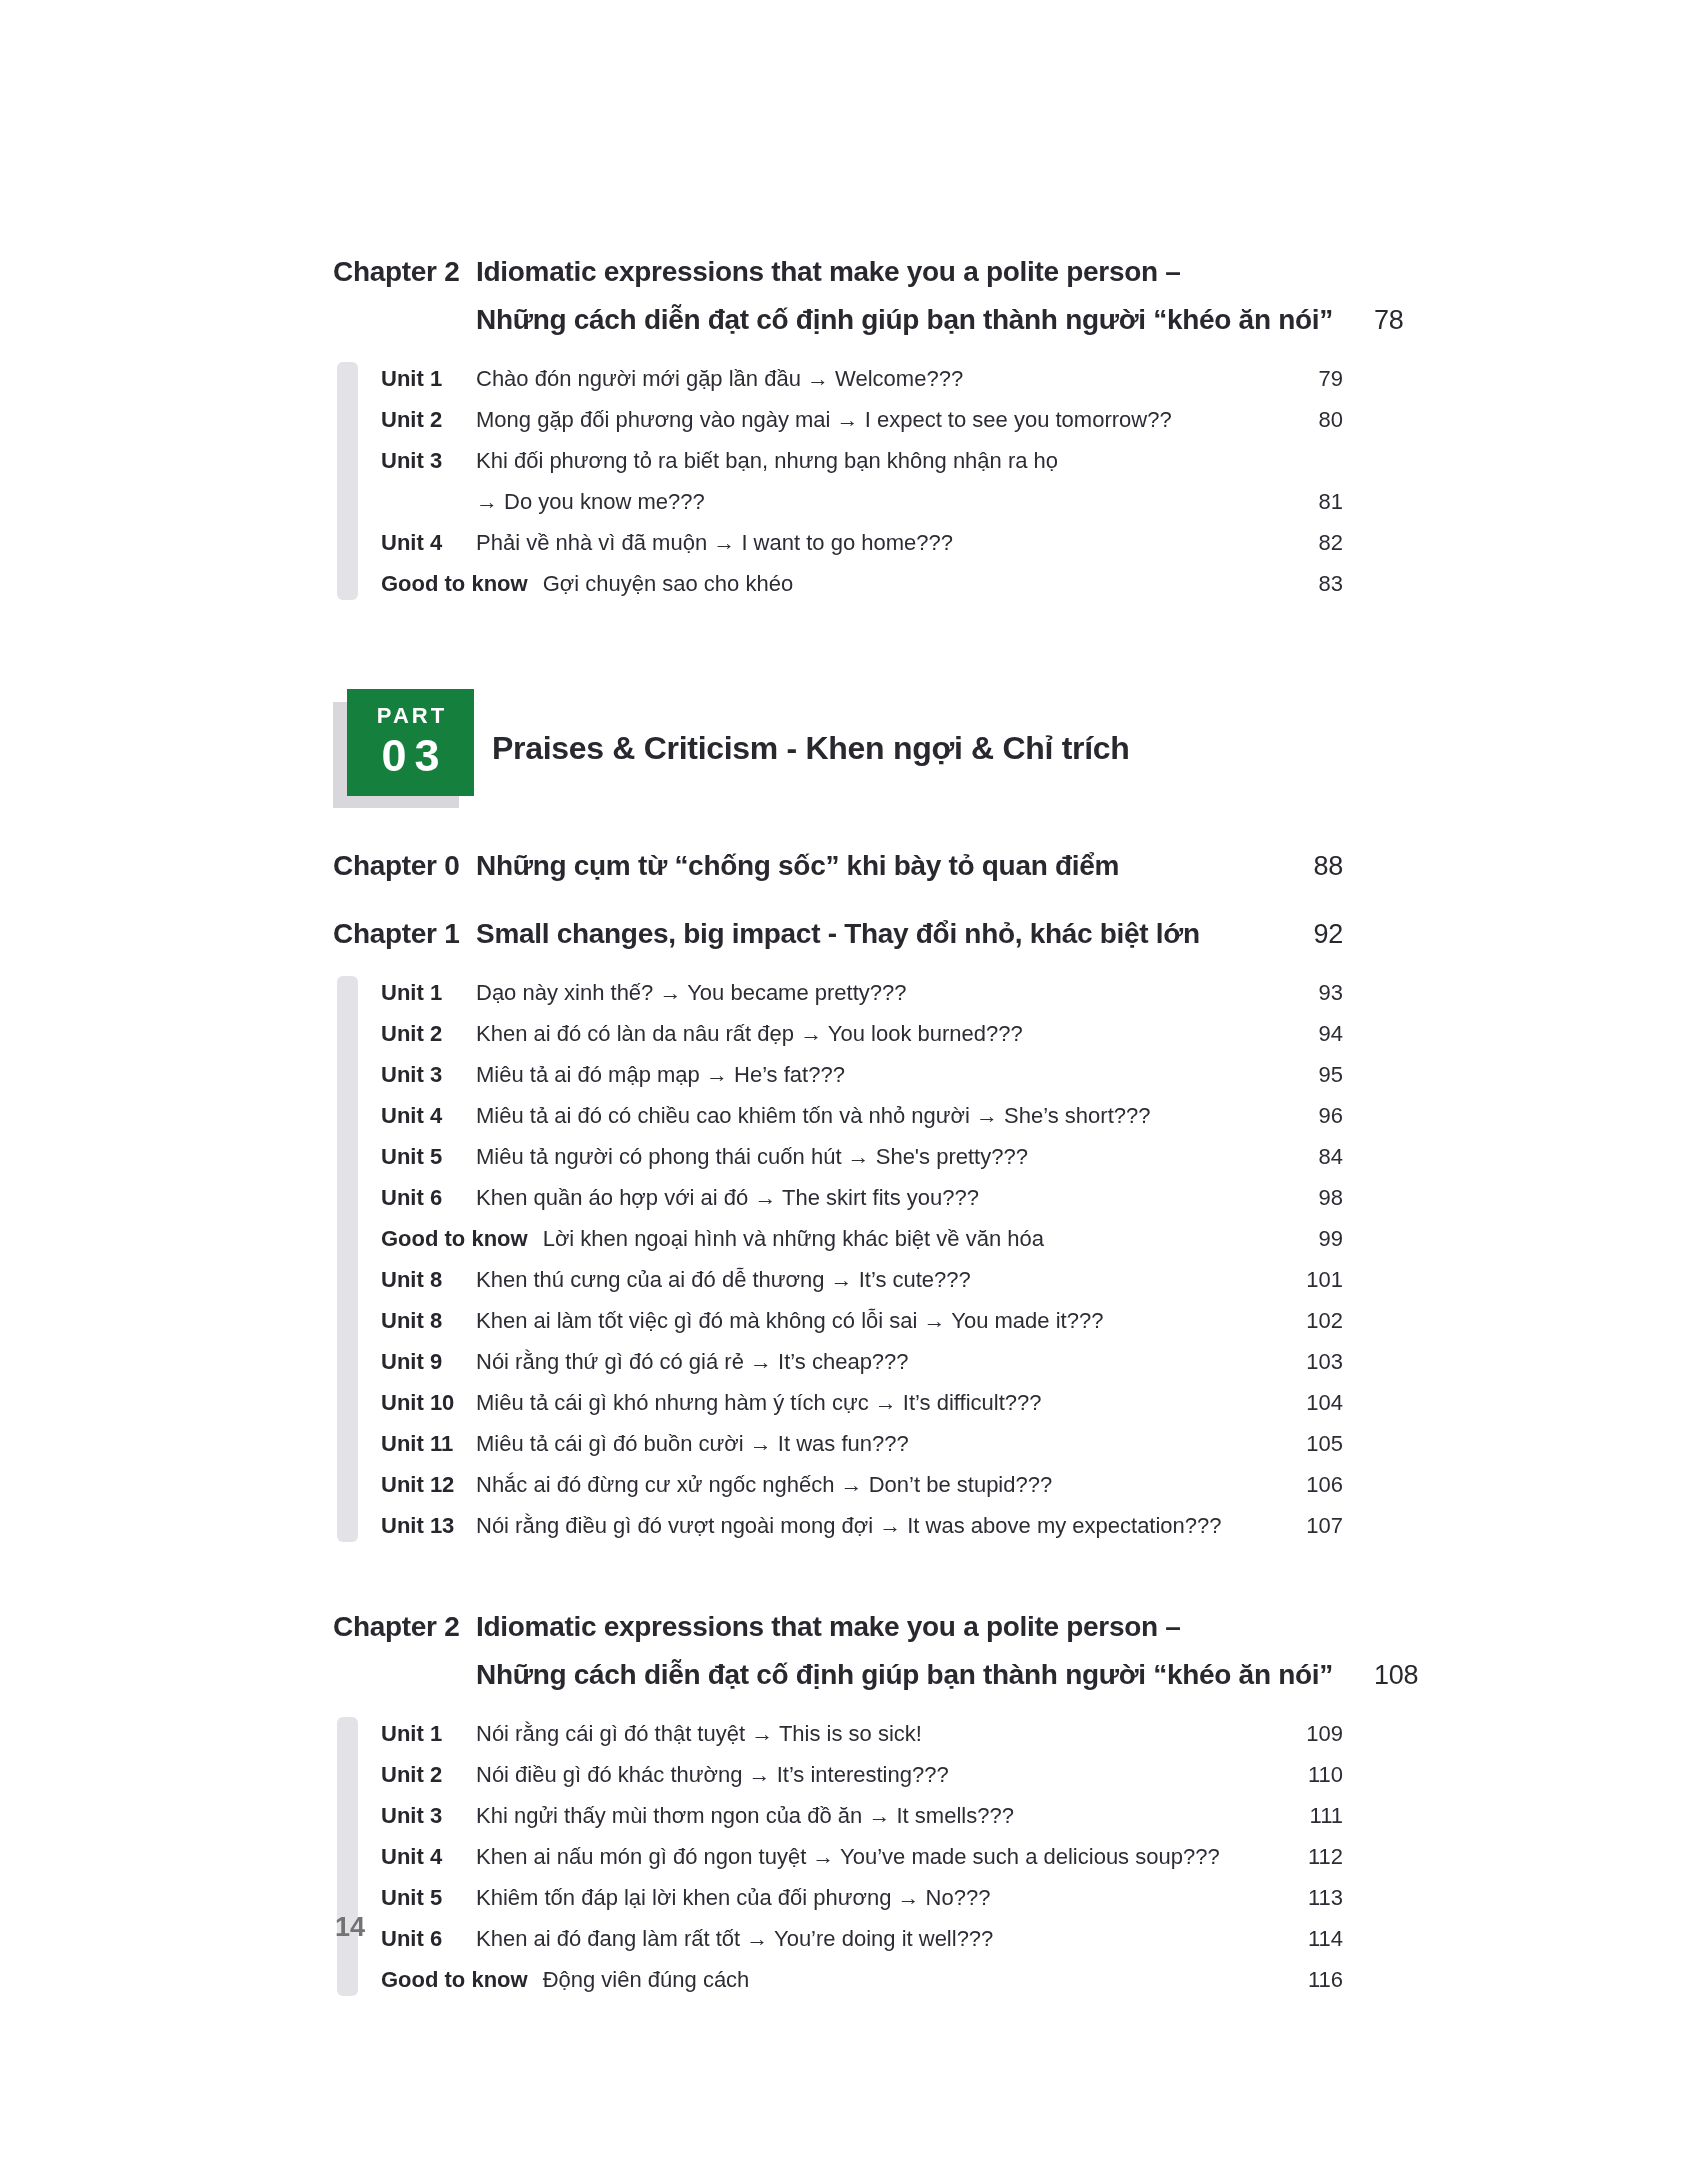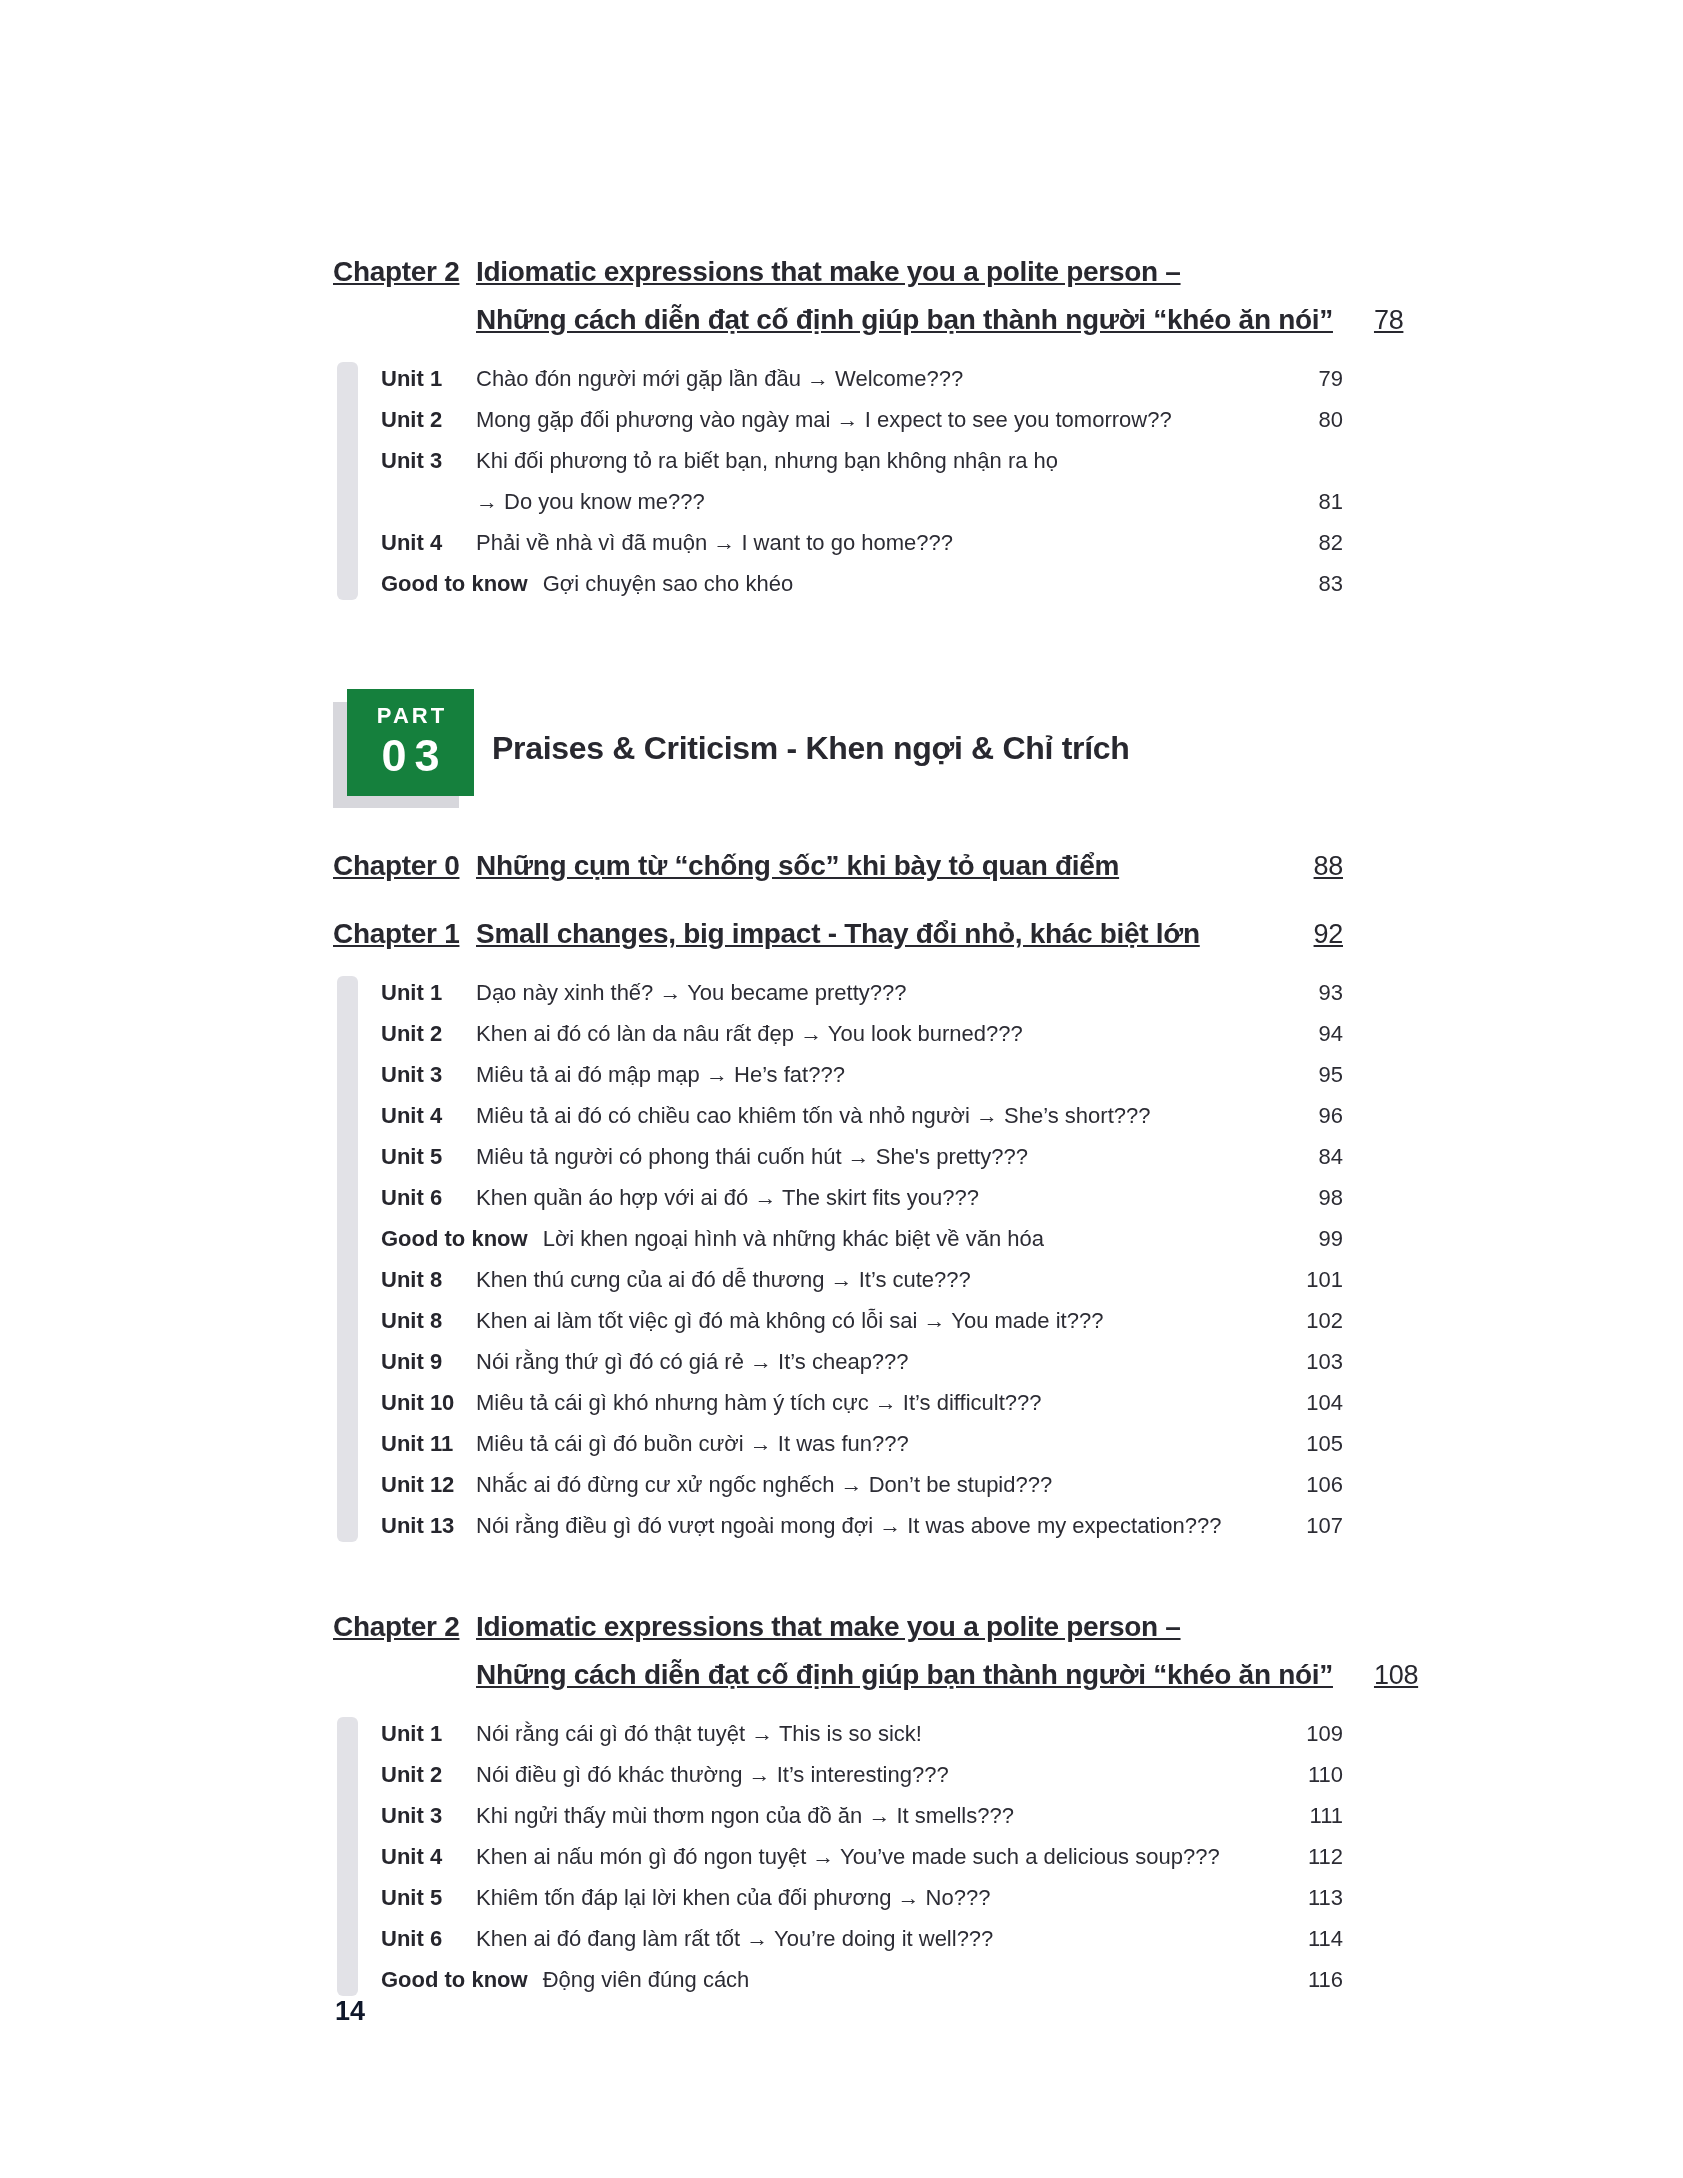--- a/index.html
+++ b/index.html
@@ -8,21 +8,21 @@
     background:#ffffff;
     font-family:"Liberation Sans","DejaVu Sans",sans-serif;
     color:#2c2c34;
     position:relative;
   }
   .page { position:absolute; inset:0; overflow:hidden; }
   .content { position:absolute; left:333px; top:248px; width:1010px; }
 
   
   .chapter-head { display:flex; align-items:flex-start; font-weight:bold;
-    font-size:28px; line-height:48px; letter-spacing:-0.3px; color:#28282f;text-decoration:underline; }
+    font-size:28px; line-height:48px; letter-spacing:-0.3px; color:#28282f; }
   .c-label { width:143px; flex-shrink:0; }
   .c-title-block { flex:1; min-width:0; }
   .c-line { white-space:nowrap; }
   .c-line2-row { display:flex; align-items:baseline;gap:27px; }
   .c-line2-row .t { flex:1; white-space:nowrap; }
   .c-page { margin-left:14px; font-weight:normal; font-size:27px; }
 
   
   .units { position:relative; margin-top:14px; padding-left:48px; }
   .units .bar { position:absolute; left:4px; top:4px; bottom:4px; width:21px;
@@ -46,21 +46,21 @@
     align-items:center; justify-content:center; }
   .part-kicker { font-size:22px; font-weight:bold; letter-spacing:3px; text-indent:3px; }
   .part-number { font-size:45px; font-weight:bold; letter-spacing:8px; text-indent:8px; margin-top:1px; }
   .part-title { font-size:32px; font-weight:bold; letter-spacing:-0.3px;
     margin-left:18px; color:#28282f; white-space:nowrap; }
 
   .mt-ch0 { margin-top:34px; }
   .mt-ch1 { margin-top:20px; }
   .mt-ch2 { margin-top:57px; }
 
-  .page-num { position:absolute; left:335px; top:1996px; font-size:27px; font-weight:bold; color:#0f172a; }
+  .page-num { position:absolute; left:335px; top:1912px; font-size:27px; font-weight:bold; color:#737373; }
 </style>
 </head>
 <body>
 
 <div class="page">
   <div class="content">
 
     <section>
       <div class="chapter-head">
         <span class="c-label">Chapter 2</span>

